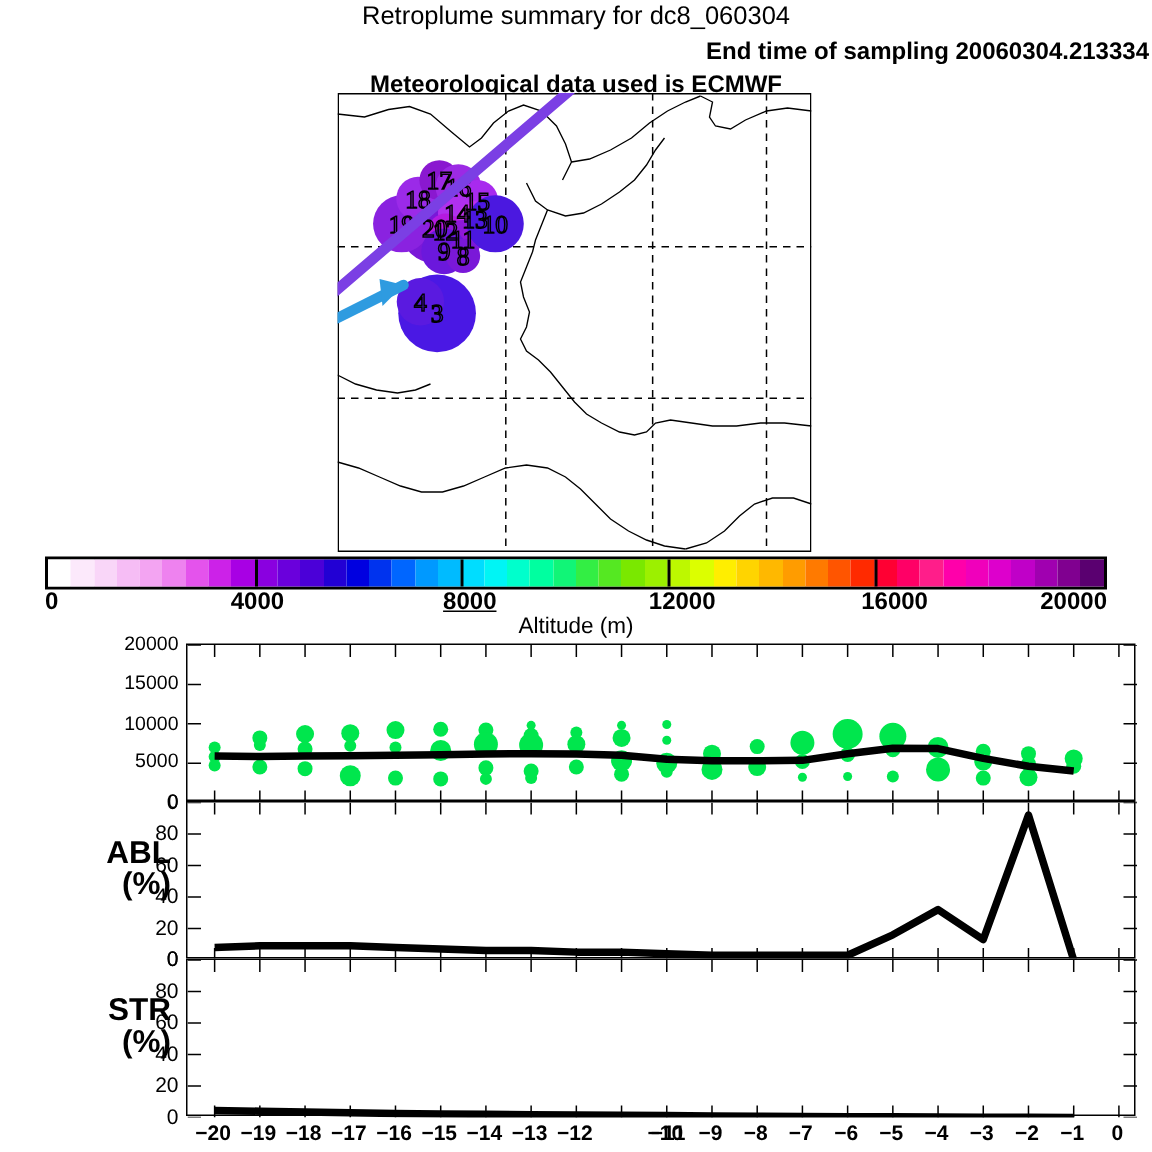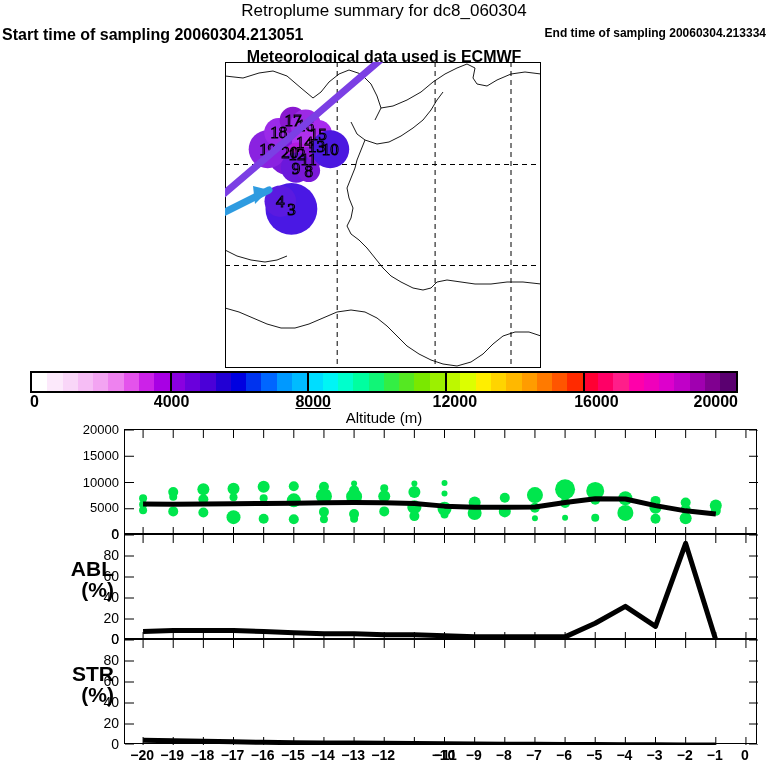--- a/index.html
+++ b/index.html
@@ -4,21 +4,21 @@
 <style>
   html,body{margin:0;padding:0;background:#ffffff;}
   body{width:768px;height:768px;position:relative;overflow:hidden;
        font-family:"Liberation Sans", sans-serif;color:#000;}
   .fig{position:absolute;left:0;top:0;width:768px;height:768px;}
 
   
   .title-main{position:absolute;left:0;top:1px;width:768px;text-align:center;
     font-size:17px;font-weight:normal;letter-spacing:0px;}
   .title-start{position:absolute;left:2px;top:26px;font-size:16px;font-weight:bold;white-space:nowrap;}
-  .title-end{position:absolute;right:2px;top:26px;font-size:12px;font-weight:bold;white-space:nowrap;}
+  .title-end{position:absolute;right:2px;top:26px;font-size:16px;font-weight:bold;white-space:nowrap;}
   .title-met{position:absolute;left:0;top:48px;width:768px;text-align:center;
     font-size:16px;font-weight:bold;}
 
   
   .map-wrap{position:absolute;left:225px;top:62px;width:316px;height:306px;}
   .map-svg{position:absolute;left:0;top:0;}
 
   
   .cbar-wrap{position:absolute;left:30px;top:371px;width:708px;height:22px;
     border:2px solid #000;box-sizing:border-box;display:flex;}
@@ -55,21 +55,20 @@
   .xtl{position:absolute;top:0;font-size:14px;transform:translateX(-50%);font-weight:bold;}
   .xaxis-title{position:absolute;left:124px;top:341px;width:633px;text-align:center;
     font-size:17px;font-weight:bold;}
 </style>
 </head>
 <body>
 
 <div class="fig">
 
   <div class="title-main">Retroplume summary for dc8_060304</div>
-  <div class="title-start">Start time of sampling 20060304.213051</div>
   <div class="title-end">End time of sampling 20060304.213334</div>
   <div class="title-met">Meteorological data used is ECMWF</div>
 
   <div class="map-wrap">
     <svg class="map-svg" id="map-svg" width="316" height="306" viewBox="0 0 316 306">
       <rect x="0.5" y="0.5" width="315" height="305" fill="#ffffff" stroke="#000" stroke-width="1"></rect>
       <g id="map-grid">
           <line x1="112.2" y1="0" x2="112.2" y2="306" stroke="#000" stroke-width="1" stroke-dasharray="5,4"></line>
           <line x1="210.1" y1="0" x2="210.1" y2="306" stroke="#000" stroke-width="1" stroke-dasharray="5,4"></line>
           <line x1="286.0" y1="0" x2="286.0" y2="306" stroke="#000" stroke-width="1" stroke-dasharray="5,4"></line>

